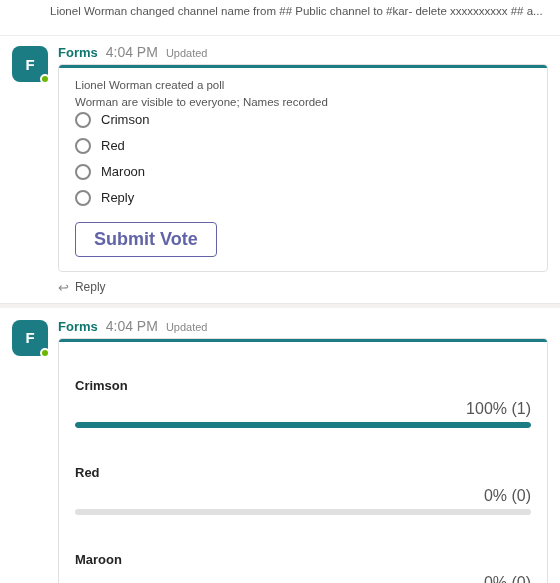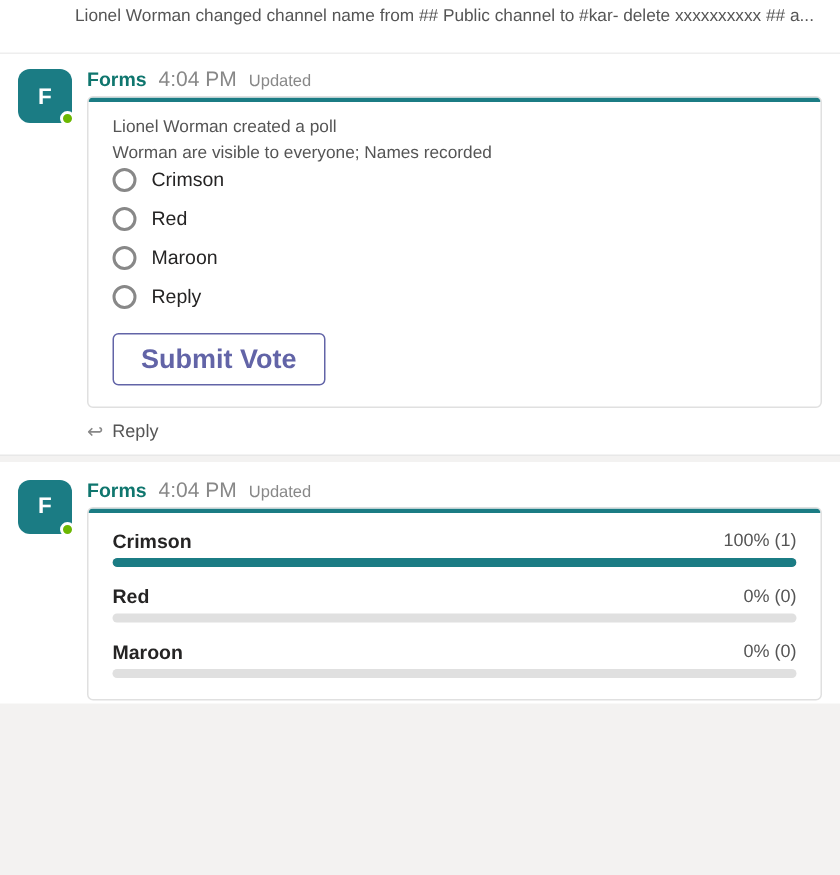--- a/index.html
+++ b/index.html
@@ -174,22 +174,23 @@
       justify-content: space-between;
       align-items: center;
       margin-bottom: 4px;
     }
     .result-option-name {
       font-size: 13px;
       font-weight: 600;
       color: #252424;
     }
     .result-percentage {
-      font-size: 12px;
+      font-size: 16px;
       color: #555;
+      margin-top: 47px;
     }
 
     .result-bar-bg {
       width: 100%;
       height: 6px;
       background: #e0e0e0;
       border-radius: 3px;
       overflow: hidden;
     }
     .result-bar-fill {

